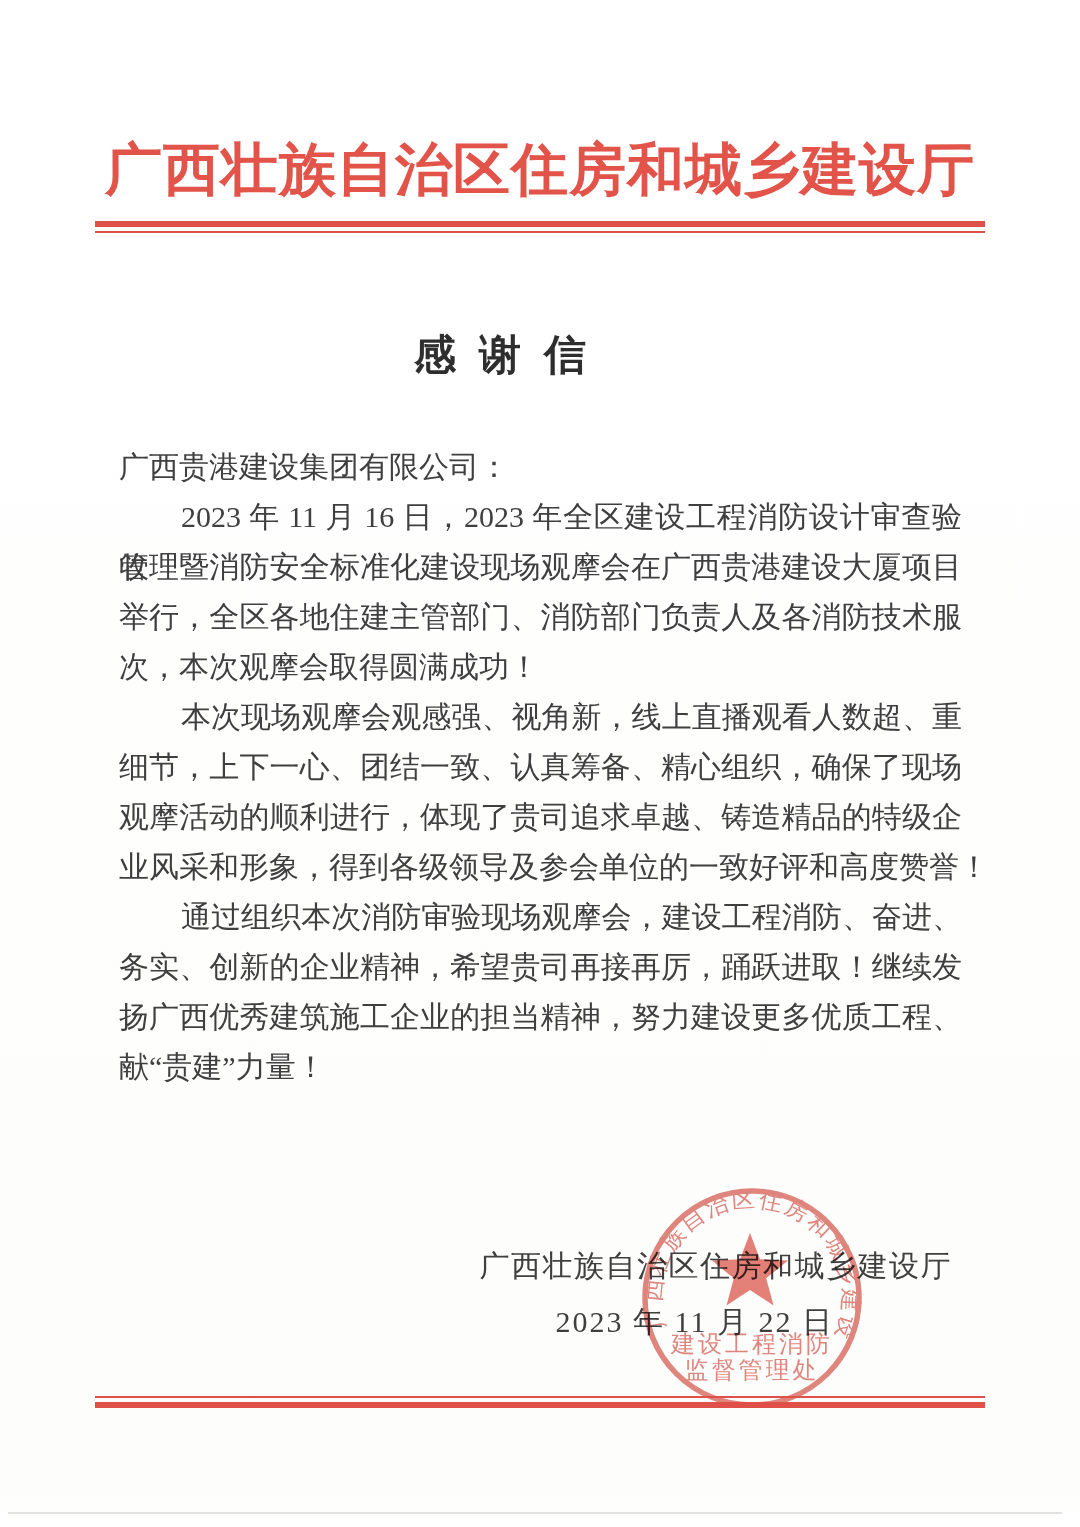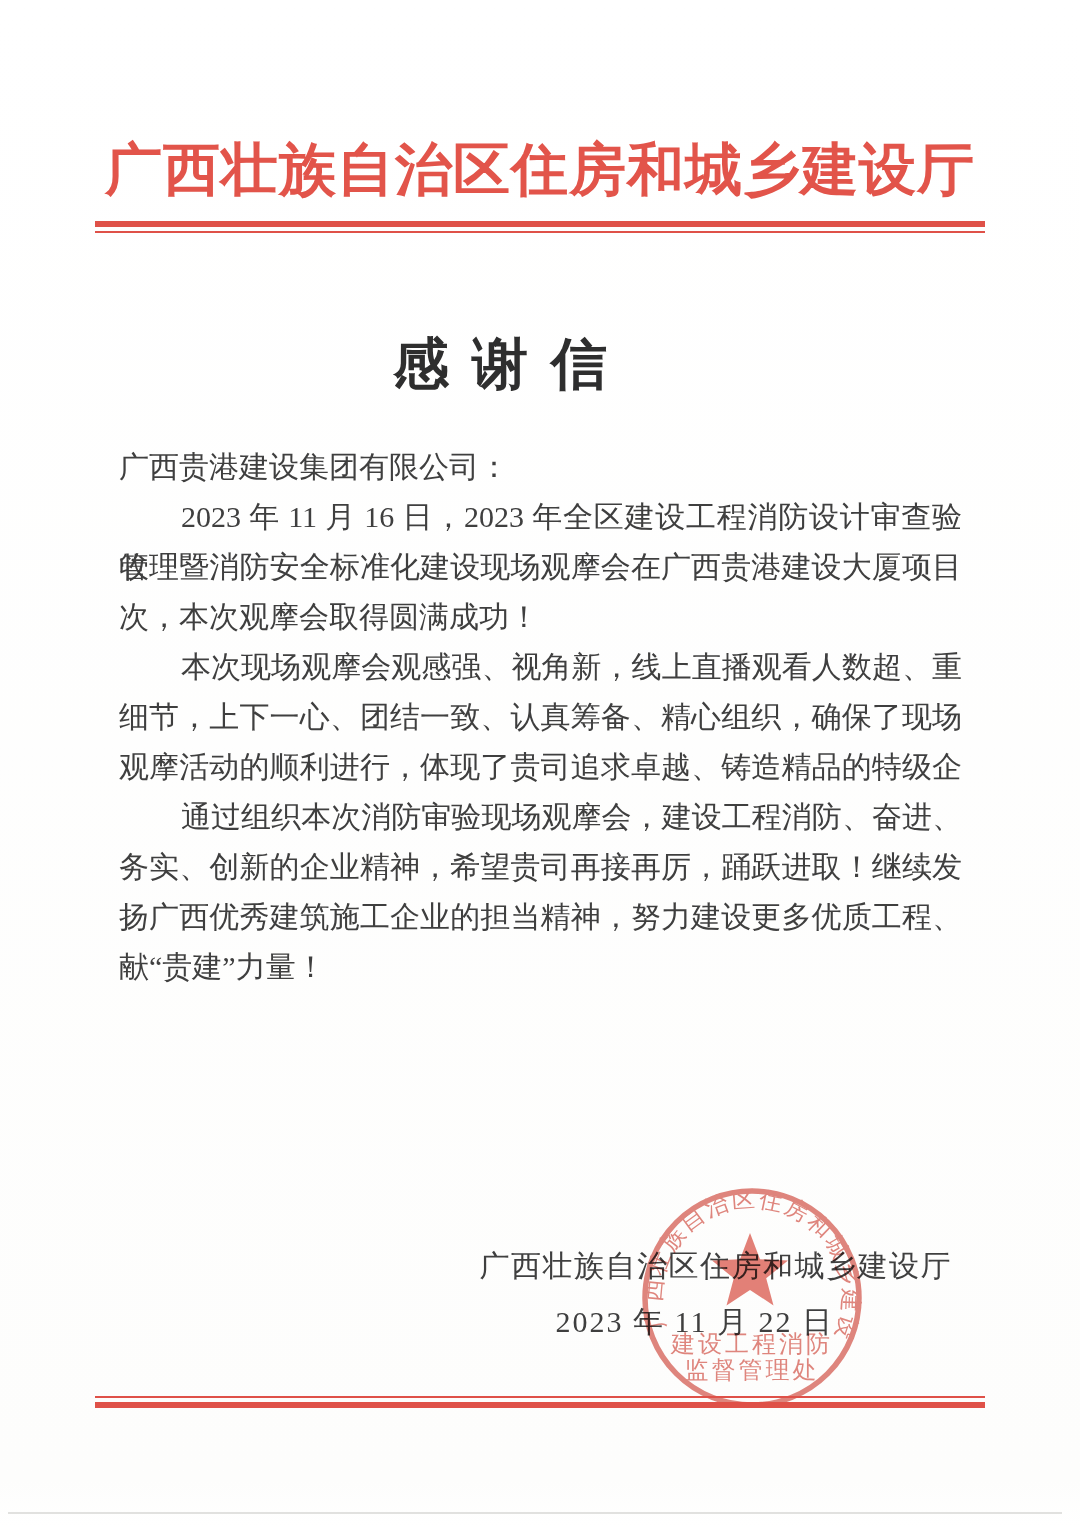--- a/index.html
+++ b/index.html
@@ -17,21 +17,21 @@
   }
   .rule{position:absolute;left:95px;width:890px;}
   .rule .thick{height:6px;background:#df5148;}
   .rule .gap{height:4px;}
   .rule .thin{height:2px;background:#df5148;}
   .rule-top{top:221px;}
   .rule-bottom{top:1396px;}
   
   .doc-title{
     position:absolute;top:327px;left:0;width:1000px;
-    text-align:center;font-size:56px;font-weight:bold;color:#2e2e2e;
+    text-align:center;font-size:42px;font-weight:bold;color:#2e2e2e;
     letter-spacing:23px;text-indent:23px;white-space:nowrap;
   }
   .body-text{
     position:absolute;top:442px;left:119px;width:843px;
     font-size:30px;color:#3f3f3f;
   }
   .line{height:50px;line-height:50px;white-space:nowrap;}
   .line.fill{white-space:normal;text-align:justify;text-align-last:justify;}
   .line.indent{padding-left:62px;}
   .line.fill.indent{padding-left:0;text-indent:62px;}
@@ -64,24 +64,26 @@
     <div class="gap"></div>
     <div class="thin"></div>
   </div>
 
   <div class="doc-title">感谢信</div>
 
   <div class="body-text">
     <div class="line">广西贵港建设集团有限公司：</div>
     <div class="line fill indent">2023 年 11 月 16 日，2023 年全区建设工程消防设计审查验收</div>
     <div class="line fill">管理暨消防安全标准化建设现场观摩会在广西贵港建设大厦项目</div>
+    <div class="line fill">举行，全区各地住建主管部门、消防部门负责人及各消防技术服</div>
     <div class="line">次，本次观摩会取得圆满成功！</div>
     <div class="line fill indent">本次现场观摩会观感强、视角新，线上直播观看人数超、重</div>
     <div class="line fill">细节，上下一心、团结一致、认真筹备、精心组织，确保了现场</div>
     <div class="line fill">观摩活动的顺利进行，体现了贵司追求卓越、铸造精品的特级企</div>
+    <div class="line">业风采和形象，得到各级领导及参会单位的一致好评和高度赞誉！</div>
     <div class="line fill indent">通过组织本次消防审验现场观摩会，建设工程消防、奋进、</div>
     <div class="line fill">务实、创新的企业精神，希望贵司再接再厉，踊跃进取！继续发</div>
     <div class="line fill">扬广西优秀建筑施工企业的担当精神，努力建设更多优质工程、</div>
     <div class="line">献“贵建”力量！</div>
   </div>
 
   <div class="signature">广西壮族自治区住房和城乡建设厅</div>
   <div class="date">2023 年 11 月 22 日</div>
 
   <svg class="seal" viewBox="0 0 264 264" xmlns="http://www.w3.org/2000/svg">

